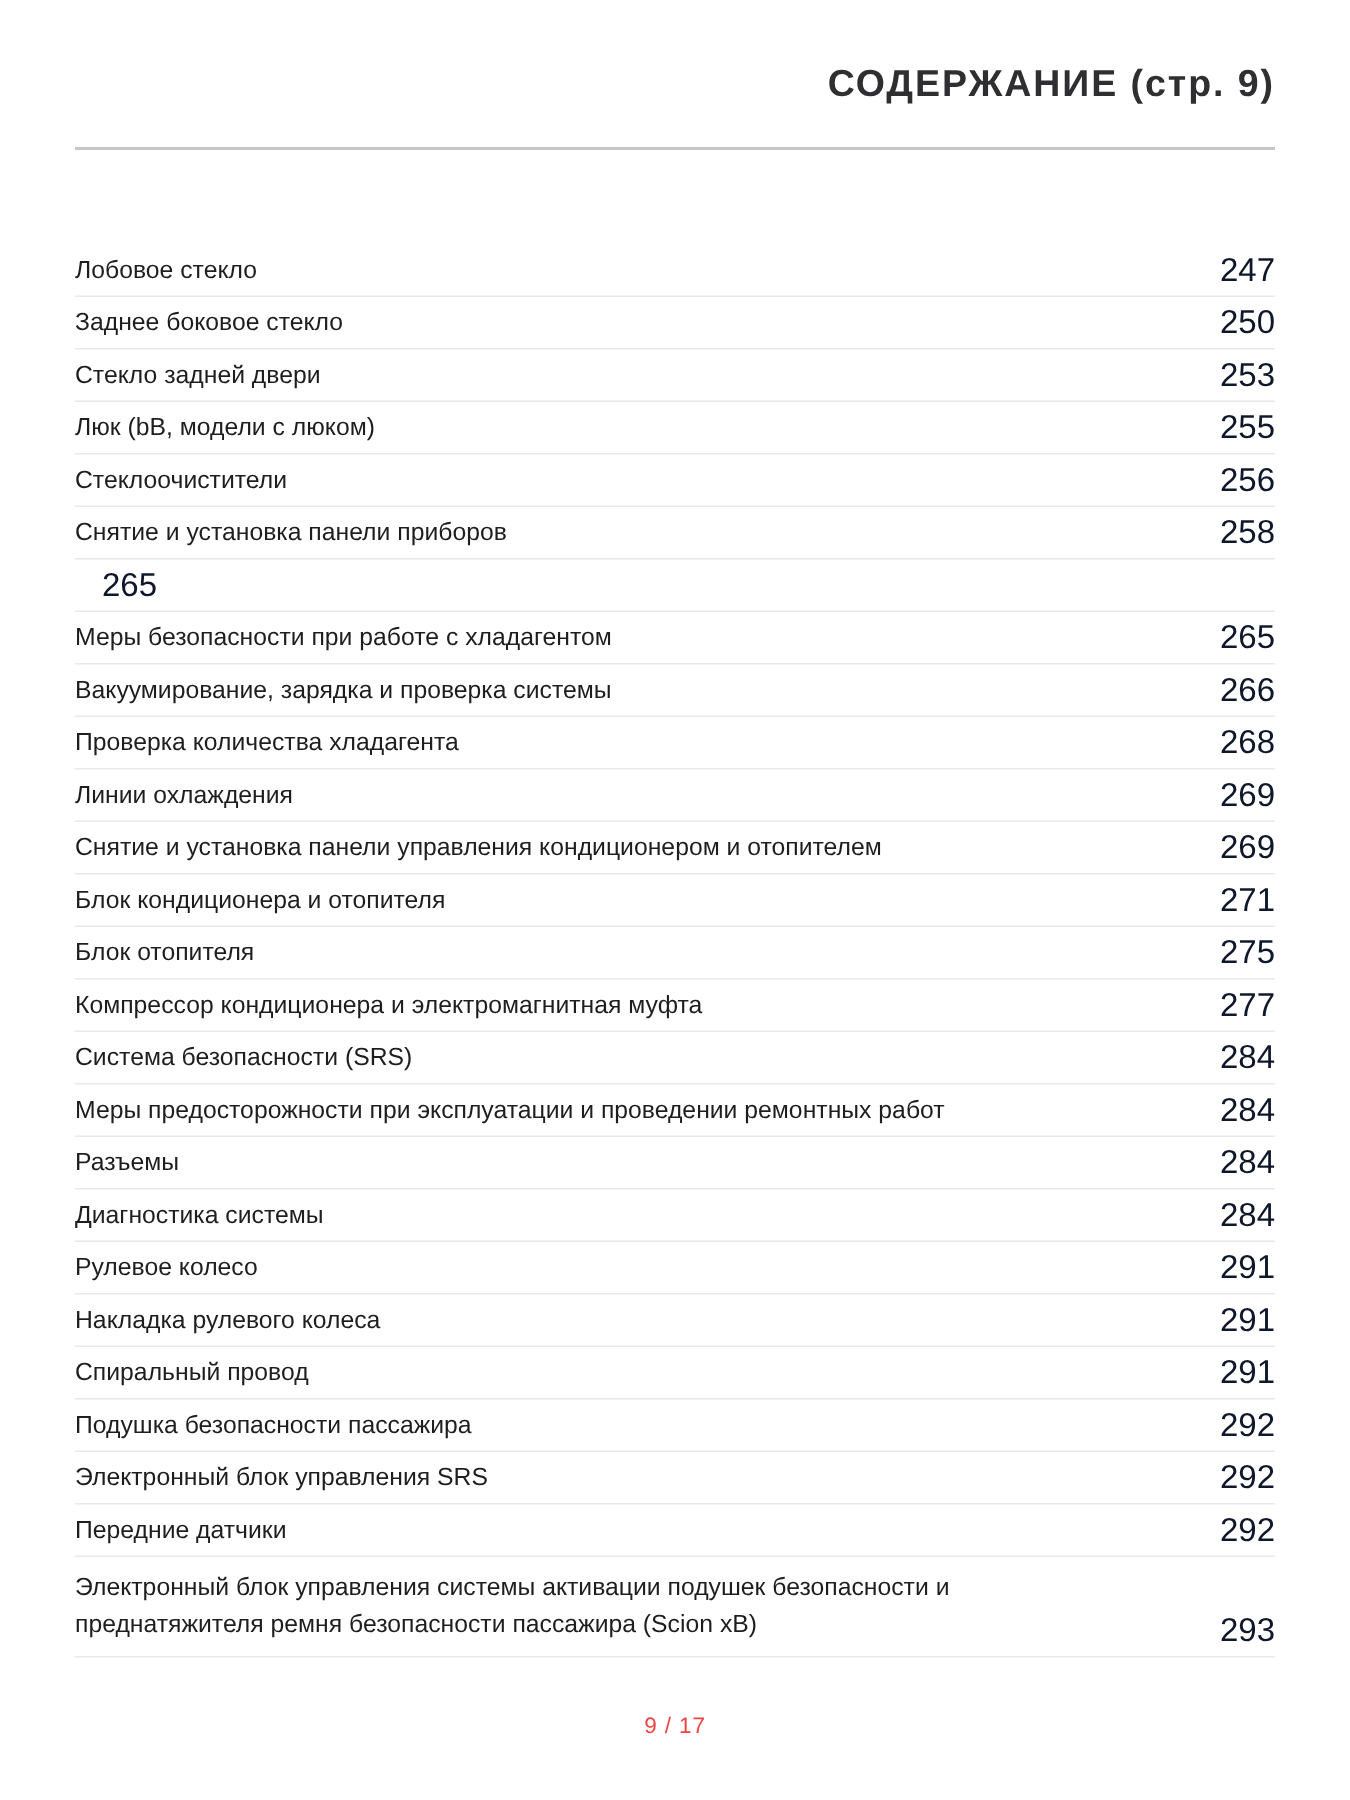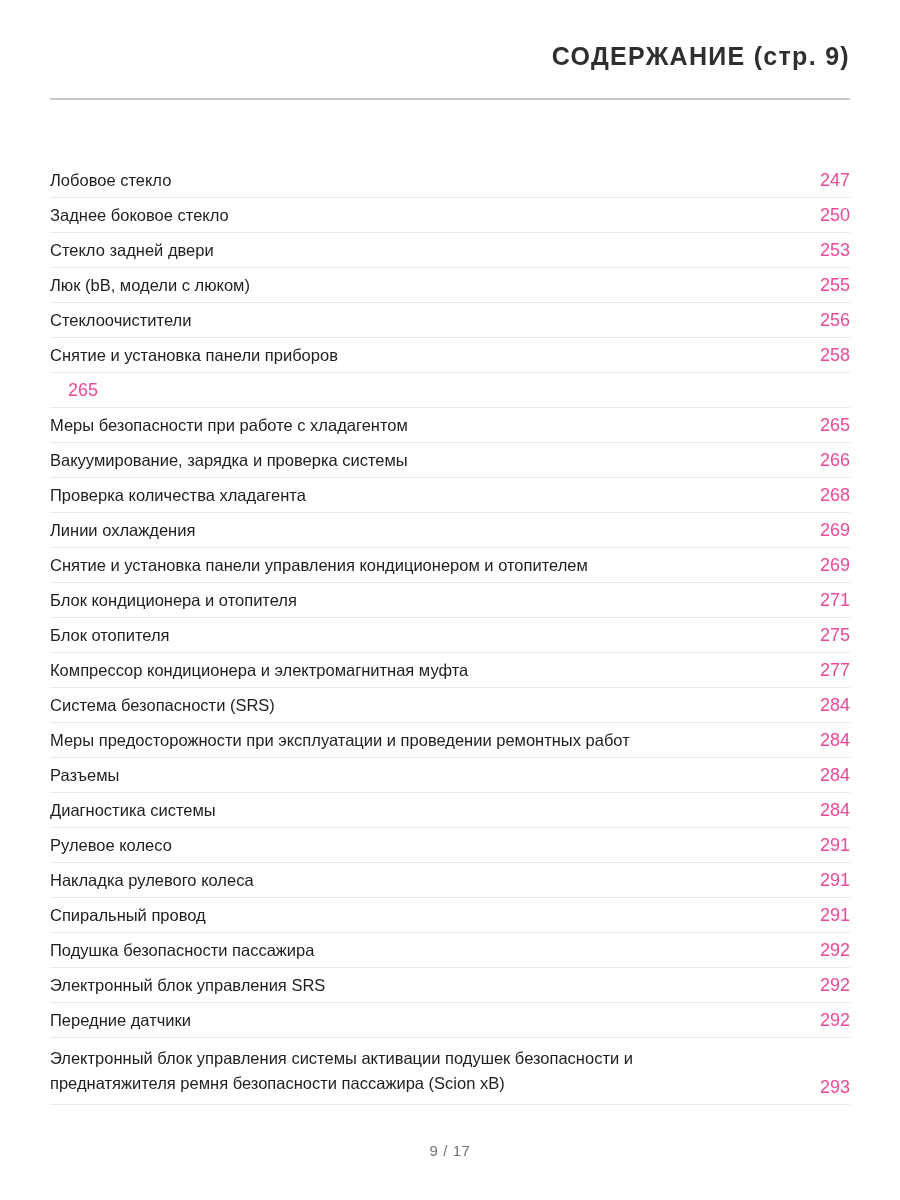--- a/index.html
+++ b/index.html
@@ -47,35 +47,35 @@
   .toc-label {
     font-size: 16.5px;
     line-height: 18px;
     color: #1e1e1e;
     max-width: 680px;
   }
   .toc-row.tall .toc-label {
     line-height: 25px;
   }
   .toc-page {
-    font-size: 18px;
+    font-size: 22px;
     line-height: 18px;
-    color: #ec4899;
+    color: #0f172a;
     white-space: nowrap;
     padding-left: 18px;
   }
   .page-footer {
     position: absolute;
     left: 0;
     right: 0;
     top: 1142px;
     text-align: center;
     font-size: 15px;
     letter-spacing: 0.6px;
-    color: #737373;
+    color: #ef4444;
   }
 </style>
 </head>
 <body>
 
 <div class="page">
 
   <h1 class="page-title">СОДЕРЖАНИЕ (стр. 9)</h1>
 
   <div class="title-rule"></div>

